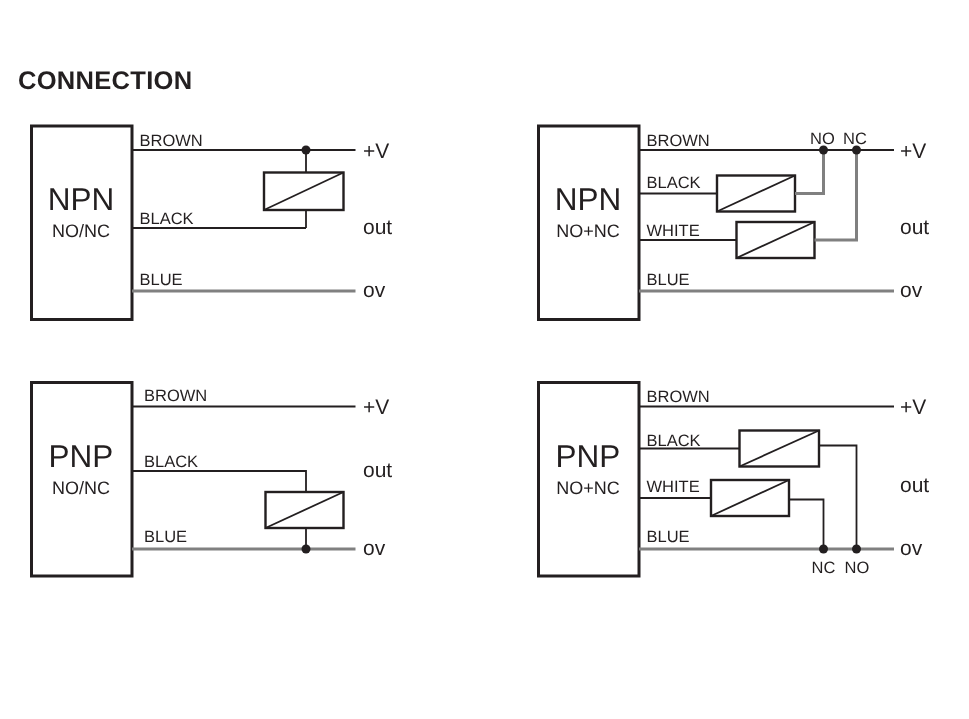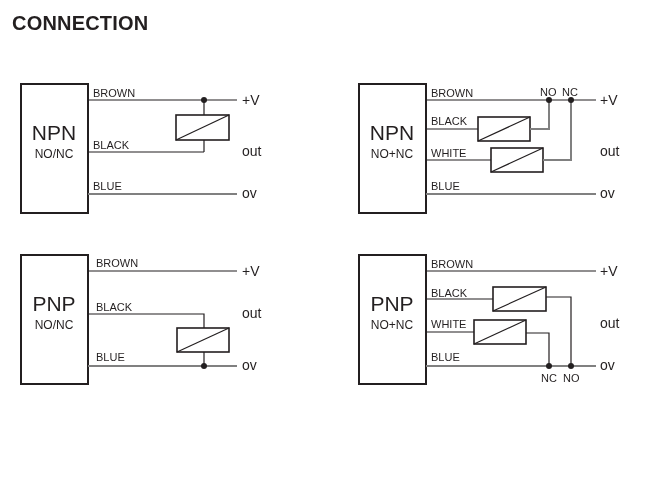--- a/index.html
+++ b/index.html
@@ -1,17 +1,17 @@
 <!DOCTYPE html>
 <html><head>
   <meta charset="utf-8">
   <style>
     html, body { margin: 0; padding: 0; background: #ffffff; }
     body { width: 646px; height: 479px; position: relative; overflow: hidden; font-family: "Liberation Sans", sans-serif; }
-    #title { position: absolute; left: 12px; top: 12px; font-size: 20px; font-weight: bold; color: #231f20; letter-spacing: 0.2px; }
+    #title { position: absolute; left: 12px; top: 44px; font-size: 17px; font-weight: bold; color: #231f20; letter-spacing: 0.2px; }
     svg#diagram { position: absolute; left: 0; top: 0; }
     .box { fill: none; stroke: #231f20; stroke-width: 2; }
     .wire { stroke: #231f20; stroke-width: 1.2; fill: none; }
     .wire-gray { stroke: #808080; stroke-width: 2; fill: none; }
     .relay { fill: #ffffff; stroke: #231f20; stroke-width: 1.6; }
     .diag { stroke: #231f20; stroke-width: 1.2; }
     .dot { fill: #231f20; }
     .big { font-size: 21px; fill: #231f20; }
     .sub { font-size: 12px; fill: #231f20; }
     .wl { font-size: 11px; fill: #231f20; }

